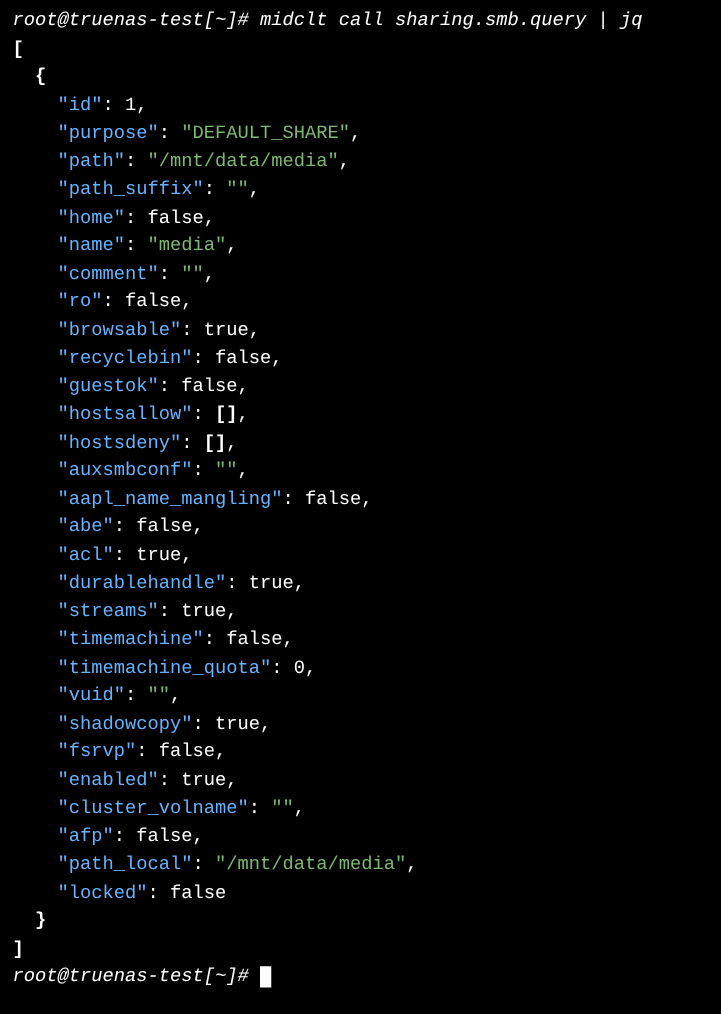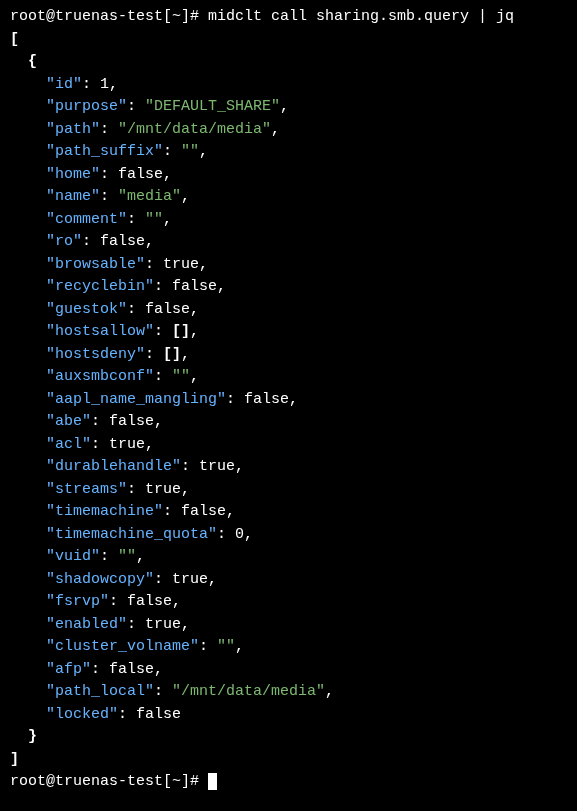--- a/index.html
+++ b/index.html
@@ -8,20 +8,21 @@
       background: #000;
       color: #fff;
       font-family: 'Consolas', 'Monaco', 'Courier New', monospace;
       font-size: 15px;
       line-height: 1.5;
       width: 577px;
       box-sizing: border-box;
     }
     .prompt-line {
       white-space: nowrap;
+      font-style: italic;
     }
     .prompt {
       color: #fff;
     }
     .command {
       color: #fff;
     }
     .json-line {
       white-space: pre;
     }

